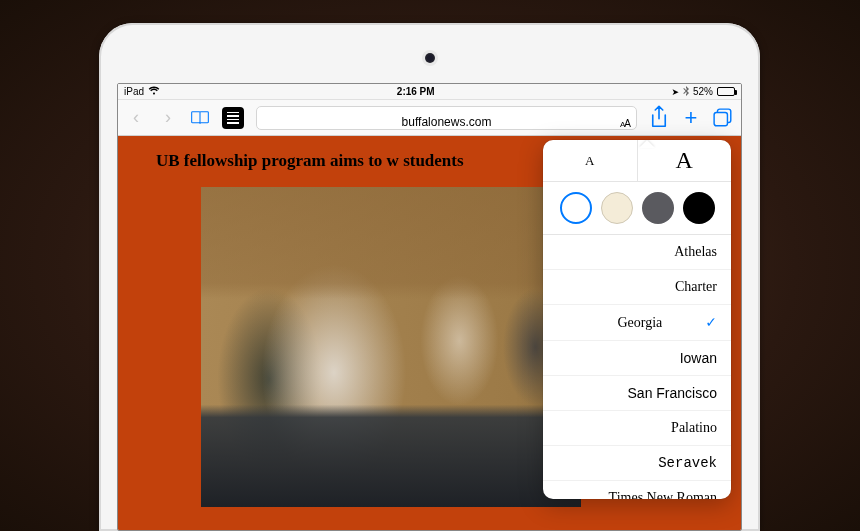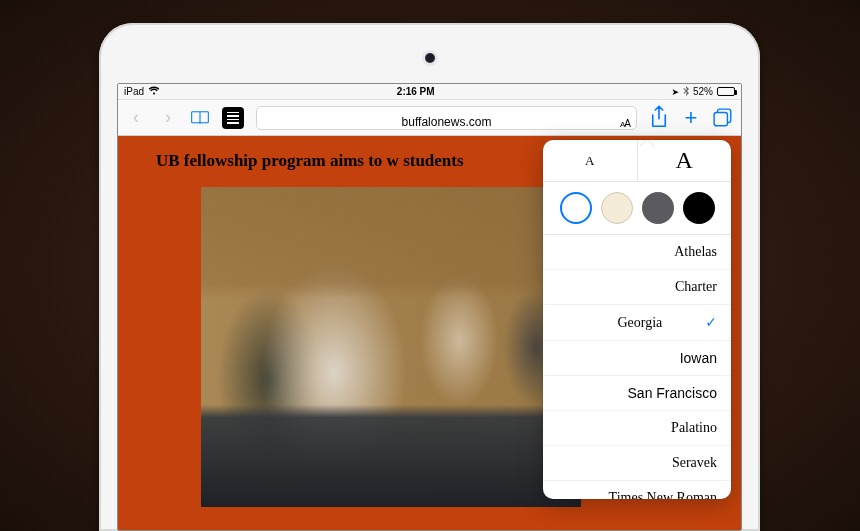--- a/index.html
+++ b/index.html
@@ -162,21 +162,21 @@
     padding: 9px 14px; display: flex; align-items: center; justify-content: flex-end;
     font-size: 14px; color: #000; border-bottom: 1px solid #f0f0f0; cursor: pointer;
   }
   .font-item:last-child { border-bottom: none; }
   .font-item.athelas { font-family: Georgia, serif; }
   .font-item.charter { font-family: Georgia, serif; }
   .font-item.georgia { font-family: Georgia, serif; gap: 43px; }
   .font-item.iowan { font-family: Liberation Sans, sans-serif; padding-left: 48px; }
   .font-item.palatino { font-family: Palatino, Georgia, serif; }
   .font-item.sf { font-family: -apple-system, "Helvetica Neue", sans-serif; }
-  .font-item.seravek { font-family: Liberation Serif, serif; padding-left: 12px; }
+  .font-item.seravek { font-family: Liberation Mono, monospace; padding-left: 12px; }
   .font-item.tnr { font-family: "Times New Roman", serif; }
   .check { color: #007aff; font-size: 14px; }
 </style>
 </head>
 <body>
 
 <div class="ipad-frame">
   <div class="camera"></div>
   <div class="screen">
 

